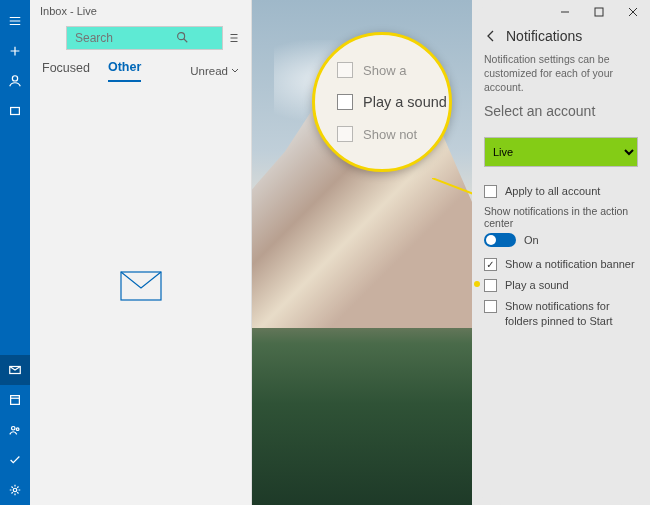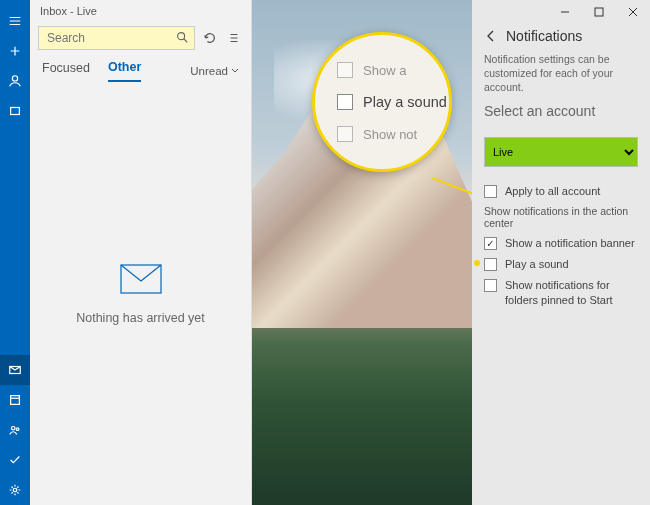--- a/index.html
+++ b/index.html
@@ -11,21 +11,21 @@
 .rail .rail-item { width: 30px; height: 30px; display: flex; align-items: center; justify-content: center; cursor: pointer; font-size: 13px; }
 .rail .rail-item.active { background: rgba(0,0,0,0.25); }
 .rail .spacer { flex: 1; }
 .rail svg { width: 14px; height: 14px; fill: none; stroke: #fff; stroke-width: 1.4; }
 
 
 .col-list { width: 222px; background: #f2f2f2; display: flex; flex-direction: column; border-right: 1px solid #ddd; }
 .titlebar { height: 22px; font-size: 11px; color: #555; display: flex; align-items: center; padding-left: 10px; background: #f2f2f2; }
 .searchrow { display: flex; align-items: center; gap: 6px; padding: 4px 8px; }
 .searchbox { flex: 1; position: relative; }
-.searchbox input { width: 100%; height: 24px; border: 1px solid #ccc; background: #fef9c3; padding: 0 24px 0 8px; font-size: 12px; color: #666; outline: none; }
+.searchbox input { width: 100%; height: 24px; border: 1px solid #ccc; background: #5eead4; padding: 0 24px 0 8px; font-size: 12px; color: #666; outline: none; margin-left: 28px; }
 .searchbox .mag { position: absolute; right: 6px; top: 4px; width: 14px; height: 14px; }
 .iconbtn { width: 18px; height: 18px; display:flex; align-items:center; justify-content:center; cursor:pointer; }
 .iconbtn svg { width:14px; height:14px; stroke:#555; fill:none; stroke-width:1.4; }
 .tabs { display:flex; align-items:center; padding: 6px 12px 0 12px; font-size: 12.5px; color:#555; }
 .tabs .tab { margin-right: 18px; padding-bottom: 6px; cursor:pointer; }
 .tabs .tab.active { color:#0067b8; border-bottom: 2px solid #0067b8; font-weight:600; }
 .tabs .fill { flex:1; }
 .tabs .unread { font-size:11.5px; color:#555; display:flex; align-items:center; gap:3px; cursor:pointer;text-align:right; }
 .listbody { flex:1; display:flex; flex-direction:column; align-items:center; justify-content:center; color:#666; }
 .listbody svg { width:44px; height:32px; stroke:#0067b8; fill:none; stroke-width:1.2; margin-bottom:16px; }
@@ -158,21 +158,20 @@
         <svg width="8" height="8" viewBox="0 0 8 8">
             <path d="M1 2l3 3 3-3" fill="none" stroke="#555"></path>
           </svg>
       </div>
     </div>
     <div class="listbody">
       <svg viewBox="0 0 44 32">
           <rect x="2" y="2" width="40" height="28"></rect>
           <path d="M2 2l20 16L42 2"></path>
         </svg>
-      <div class="empty">Nothing has arrived yet</div>
     </div>
   </div>
 
   <div class="col-mid">
     <div class="clouds"></div>
     <div class="mountain"></div>
     <div class="lens">
       <div class="lrow dim">
           <span class="cb"></span>
           <span>Show a</span>
@@ -218,20 +217,24 @@
         <div class="title">Notifications</div>
       </div>
       <div class="desc">Notification settings can be customized for each of your account.</div>
       <div class="lbl">Select an account</div>
       <select><option>Live</option></select>
       <div class="opt">
         <div class="cb"></div>
         <span>Apply to all account</span>
       </div>
       <div class="section">Show notifications in the action center</div>
+      <div class="toggle">
+        <div class="sw"></div>
+        <div class="tl">On</div>
+      </div>
       <div class="opt">
         <div class="cb checked"></div>
         <span>Show a notification banner</span>
       </div>
       <div class="opt highlight">
         <div class="cb"></div>
         <span>Play a sound</span>
       </div>
       <div class="opt">
         <div class="cb"></div>

